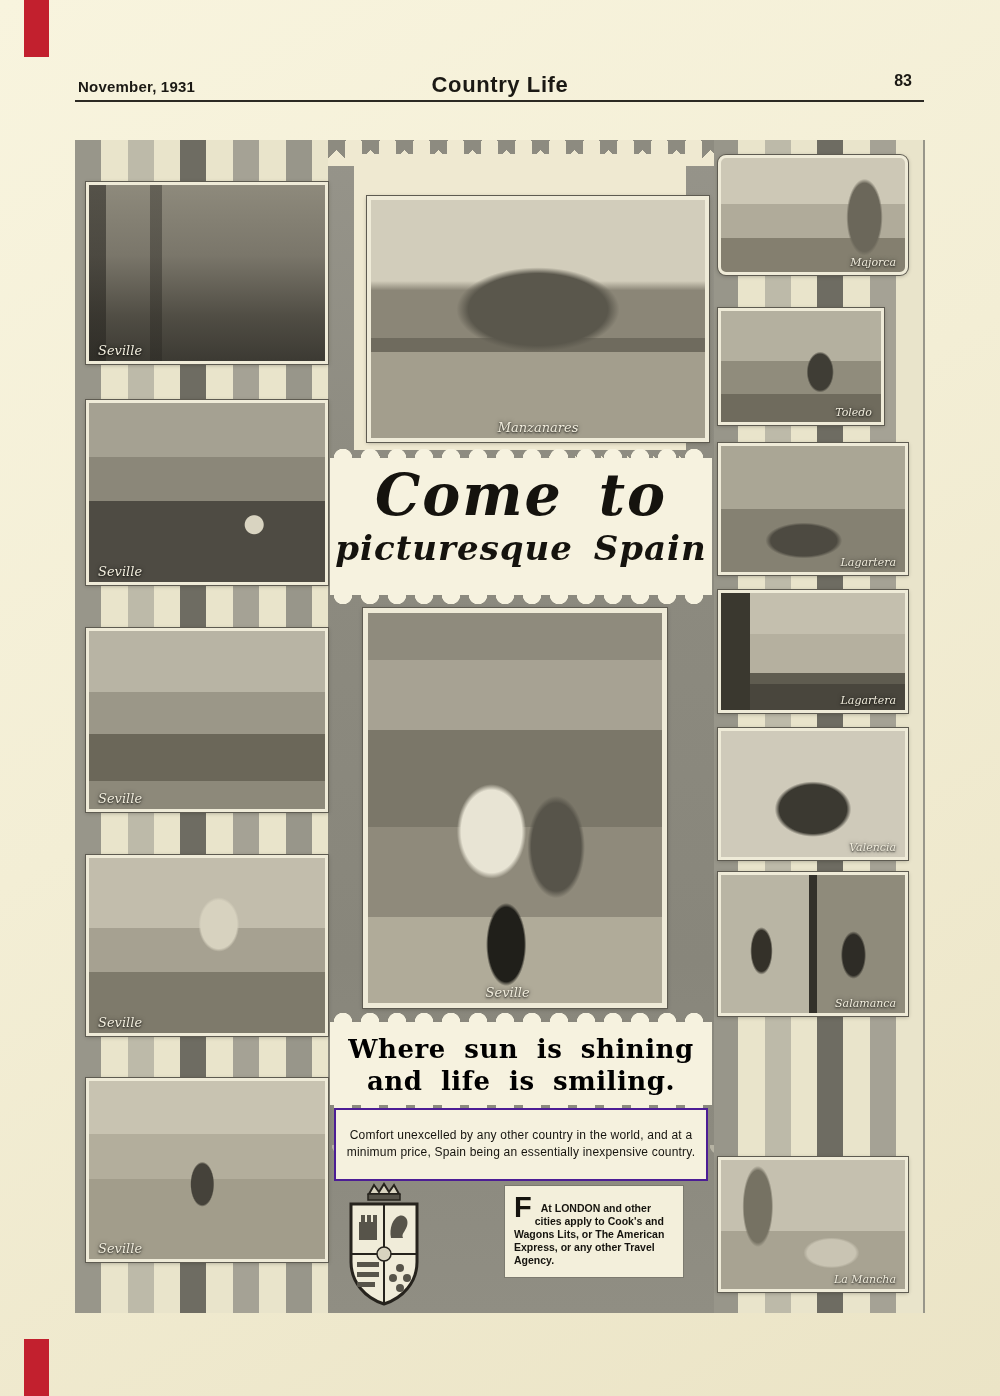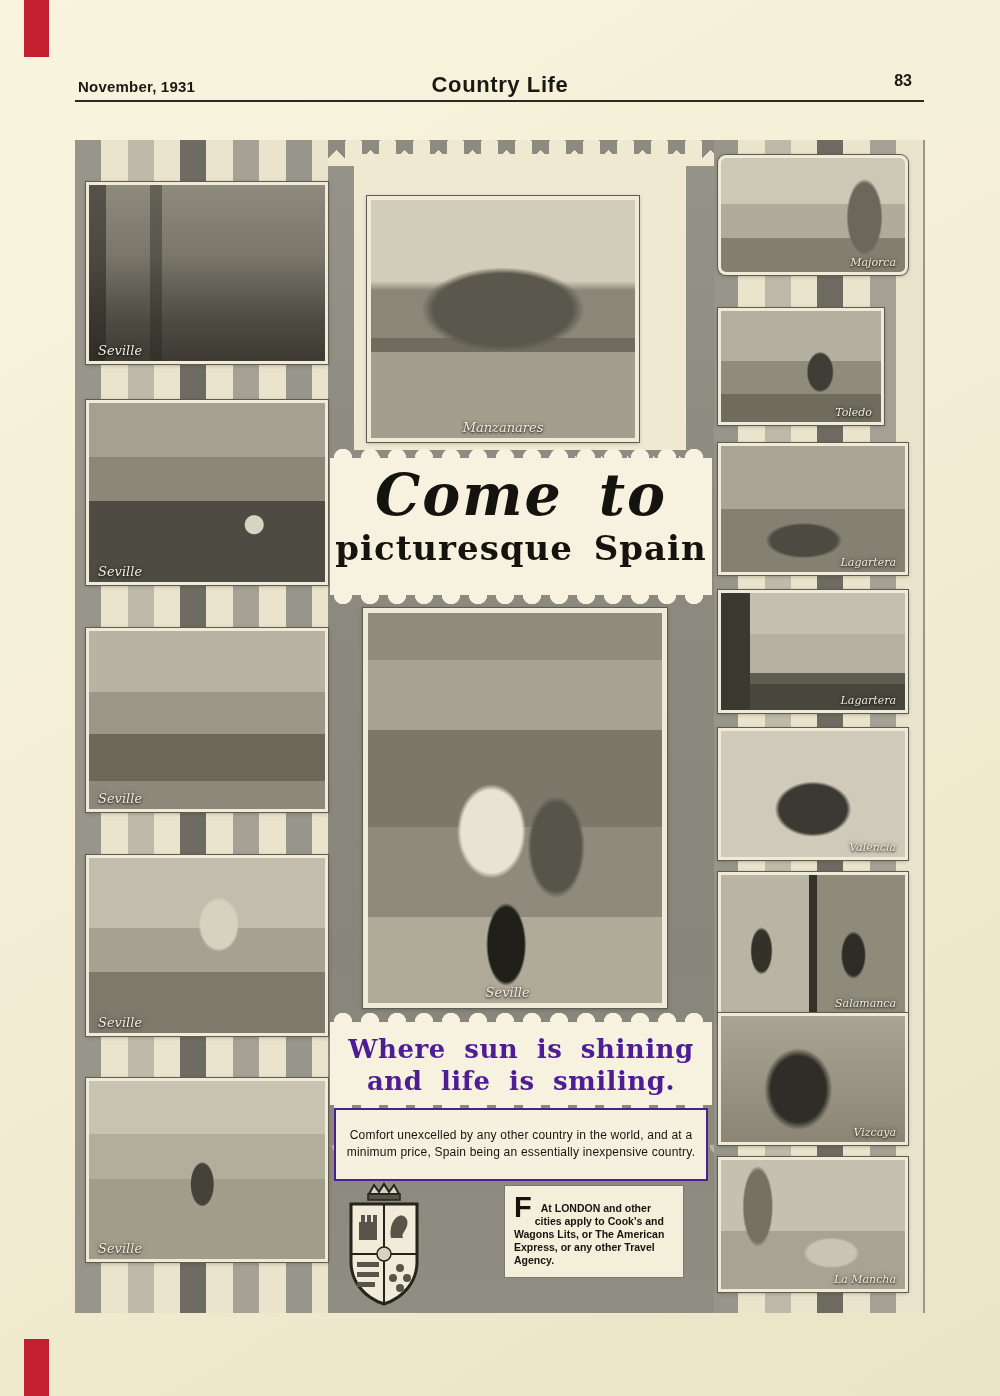--- a/index.html
+++ b/index.html
@@ -66,21 +66,21 @@
   .p-l3{left:11px;top:488px;width:242px;height:184px;
     background-image:linear-gradient(180deg,#b8b4a4 0 34%,#9b9788 34% 58%,#6b6759 58% 84%,#8d897a 84% 100%);}
   .p-l4{left:11px;top:715px;width:242px;height:181px;
     background-image:radial-gradient(ellipse 30px 40px at 55% 38%,#d7d2bf 0 60%,transparent 68%),
       linear-gradient(180deg,#c2bdac 0 40%,#a6a191 40% 65%,#7e7a6b 65% 100%);}
   .p-l5{left:11px;top:938px;width:242px;height:184px;
     background-image:radial-gradient(ellipse 16px 30px at 48% 58%,#45423a 0 68%,transparent 75%),
       linear-gradient(180deg,#c8c3b1 0 30%,#b3ae9c 30% 55%,#a29d8b 55% 100%);}
 
   
-  .p-castle{left:292px;top:56px;width:272px;height:246px;border-width:4px;
+  .p-castle{left:292px;top:56px;width:342px;height:246px;border-width:4px;
     background-image:radial-gradient(ellipse 120px 62px at 50% 46%,#5a574c 0 58%,transparent 68%),
       linear-gradient(180deg,#d2cdbb 0 34%,#8b8677 38% 58%,#6f6b5e 58% 64%,#a39e8d 64% 100%);}
   .p-dance{left:288px;top:468px;width:304px;height:400px;border-width:5px;
     background-image:
       radial-gradient(ellipse 55px 75px at 42% 56%,#e8e4d4 0 55%,transparent 63%),
       radial-gradient(ellipse 45px 80px at 64% 60%,#57544a 0 55%,transparent 64%),
       radial-gradient(ellipse 30px 62px at 47% 85%,#201f1a 0 60%,transparent 67%),
       linear-gradient(180deg,#8f8b7d 0 12%,#a7a293 12% 30%,#7b7769 30% 55%,#8f8a7b 55% 78%,#b0ab99 78% 100%);}
 
   
@@ -113,25 +113,25 @@
 
   
   .banner{position:absolute;left:255px;width:382px;background:#f6f2df;text-align:center;}
   .banner::before{content:"";position:absolute;left:0;right:0;top:-9px;height:9px;
     background:radial-gradient(circle at 13px 9px,#f6f2df 9px,transparent 9.5px) repeat-x;background-size:27px 9px;}
   .banner::after{content:"";position:absolute;left:0;right:0;bottom:-9px;height:9px;
     background:radial-gradient(circle at 13px 0,#f6f2df 9px,transparent 9.5px) repeat-x;background-size:27px 9px;}
   .headline-banner{top:318px;height:137px;}
   .hl1{display:block;margin-top:8px;font-family:"DejaVu Serif",serif;font-style:italic;font-weight:bold;
     font-size:57px;line-height:1.0;letter-spacing:2px;word-spacing:14px;color:#15130e;}
-  .hl2{display:block;margin-top:8px;font-family:"DejaVu Serif",serif;font-weight:bold;
+  .hl2{display:block;margin-top:8px;font-family:"DejaVu Serif",serif;font-style:italic;font-weight:bold;
     font-size:34px;line-height:1.0;letter-spacing:1px;word-spacing:8px;color:#15130e;}
   .slogan-banner{top:882px;height:83px;}
   .sl{display:block;font-family:"DejaVu Serif",serif;font-weight:bold;font-size:26px;line-height:1.22;
-    word-spacing:9px;letter-spacing:.5px;color:#4c1d95;}
+    word-spacing:9px;letter-spacing:.5px;color:#000000;}
   .sl1{margin-top:12px;}
 
   .comfort-box{left:259px;top:968px;width:358px;background:#f5f1de;border:2px solid #4c1d95;
     padding:17px 6px;text-align:center;font-size:12px;letter-spacing:.2px;line-height:1.45;color:#16140f;}
   .comfort-box span{display:block;white-space:nowrap;}
 
   
   .info-box{left:430px;top:1046px;width:160px;background:#f3efdb;padding:9px 9px 10px 9px;
     font-weight:bold;font-size:10.5px;line-height:1.24;color:#15130e;box-shadow:0 0 0 1px rgba(90,88,78,.35);}
   .dropcap{float:left;font-size:29px;line-height:.78;margin:1px 3px 0 0;}
@@ -245,20 +245,17 @@
   </div>
   <div class="photo p-r4">
     <span class="caption cap-right cap-sm">Lagartera</span>
   </div>
   <div class="photo p-r5">
     <span class="caption cap-right cap-sm">Valencia</span>
   </div>
   <div class="photo p-r6">
     <span class="caption cap-right cap-sm">Salamanca</span>
   </div>
-  <div class="photo p-r7">
-    <span class="caption cap-right cap-sm">Vizcaya</span>
-  </div>
   <div class="photo p-r8">
     <span class="caption cap-right cap-sm">La Mancha</span>
   </div>
 
 </div>
 
 </body></html>

